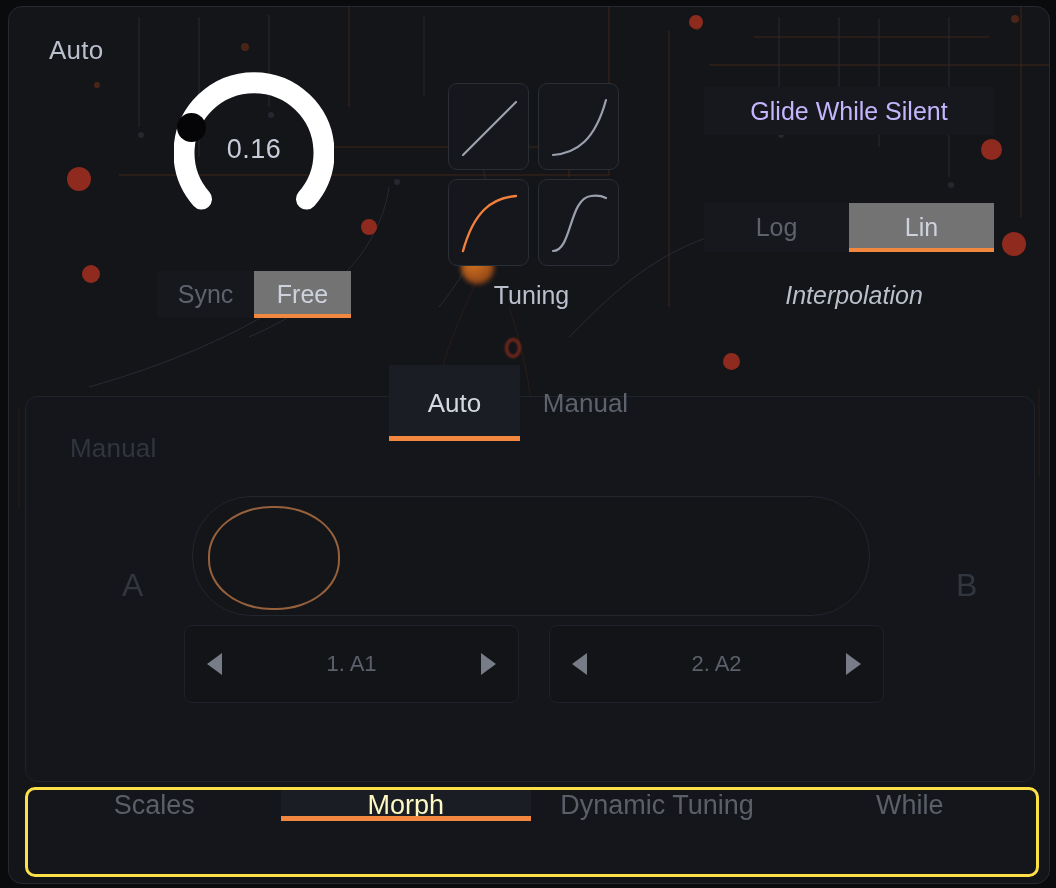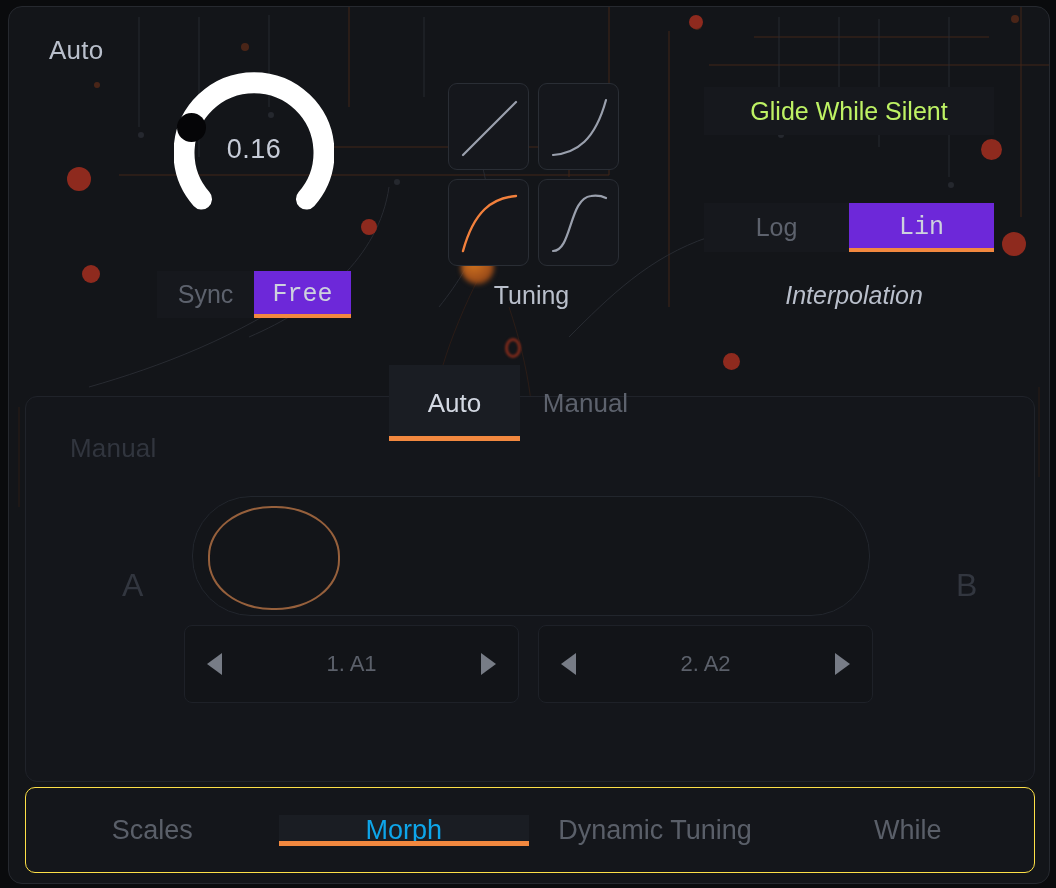--- a/index.html
+++ b/index.html
@@ -105,22 +105,21 @@
     align-items: center;
     justify-content: center;
     font-size: 25px;
     color: #5d626d;
     cursor: pointer;
     user-select: none;
     background: #16181d;
   }
   .seg .seg-btn.active {
     color: #cdd2dd;
-    background: #6d28d9;
-    font-family: Liberation Mono, monospace;
+    background: #737373;
   }
   .seg .seg-btn.active::after {
     content: "";
     position: absolute;
     left: 0; right: 0; bottom: 0;
     height: 4px;
     background: #f2883f;
   }
 
   .seg.sync-free { left: 148px; top: 264px; }
@@ -132,21 +131,21 @@
   
   .flat-button {
     position: absolute;
     left: 695px; top: 80px;
     width: 290px; height: 48px;
     background: #16181d;
     display: flex;
     align-items: center;
     justify-content: center;
     font-size: 25px;
-    color: #bef264;
+    color: #c4b5fd;
     cursor: pointer;
     user-select: none;
   }
 
   
   .curve-grid {
     position: absolute;
     left: 439px; top: 76px;
     width: 171px; height: 182px;
     display: grid;
@@ -241,21 +240,21 @@
     color: #32363f;
   }
   .ab-label.a { left: 96px; top: 170px; }
   .ab-label.b { left: 930px; top: 170px; }
 
   .slot-row {
     position: absolute;
     left: 158px; top: 228px;
     width: 704px;
     display: flex;
-    gap: 19px;
+    gap: 30px;
   }
   .slot {
     width: 335px; height: 78px;
     background: #121418;
     border: 1px solid #1e2128;
     border-radius: 8px;
     display: flex;
     align-items: center;
     justify-content: space-between;
     padding: 0 22px;
@@ -275,39 +274,39 @@
     flex: 1;
     text-align: center;
   }
 
   
   .bottom-nav {
     position: absolute;
     left: 16px; top: 780px;
     width: 1008px; height: 84px;
     background: #14161b;
-    border: 1px solid #fde047;
+    border: 3px solid #fde047;
     border-radius: 10px;
     display: flex;
-    align-items: center;
+    align-items: flex-start;
     overflow: hidden;
   }
   .nav-tab {
     flex: 1;
     position: relative;
     display: flex;
     align-items: center;
     justify-content: center;
     font-size: 27px;
     color: #5a5f69;
     cursor: pointer;
     user-select: none;
   }
   .nav-tab.active {
-    color: #0ea5e9;
+    color: #fef9c3;
     background: #1a1d23;
     flex: 0 0 250px;
   }
   .nav-tab.active::after {
     content: "";
     position: absolute;
     left: 0; right: 0; bottom: 0;
     height: 5px;
     background: #f2883f;
   }

